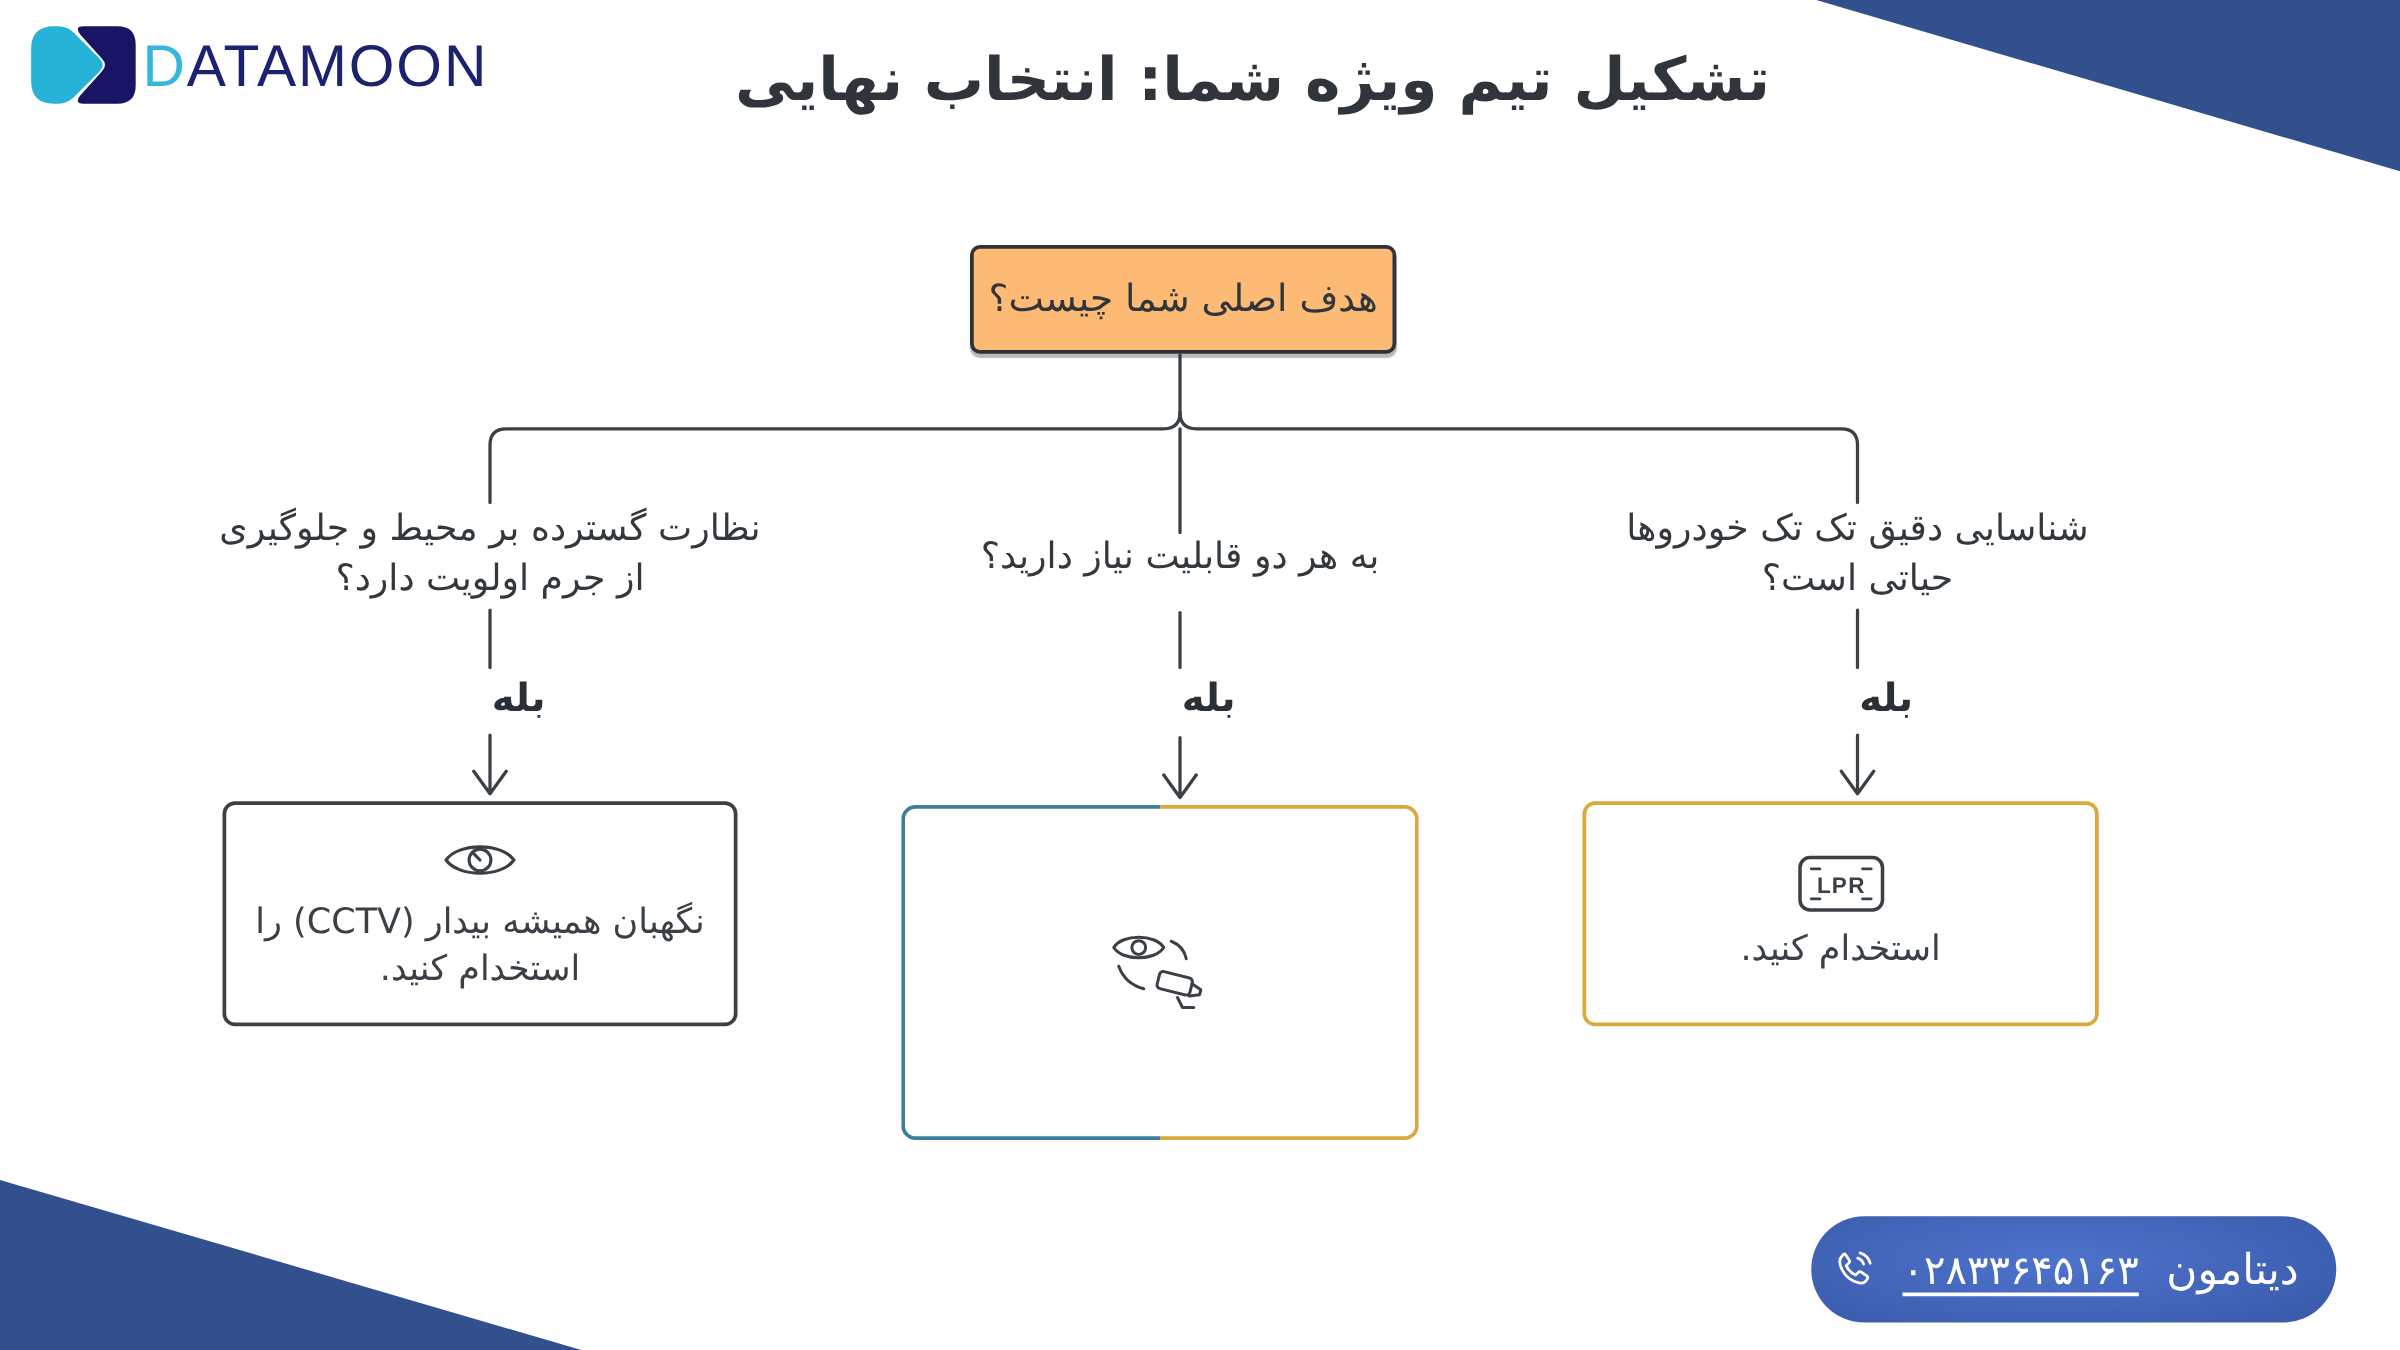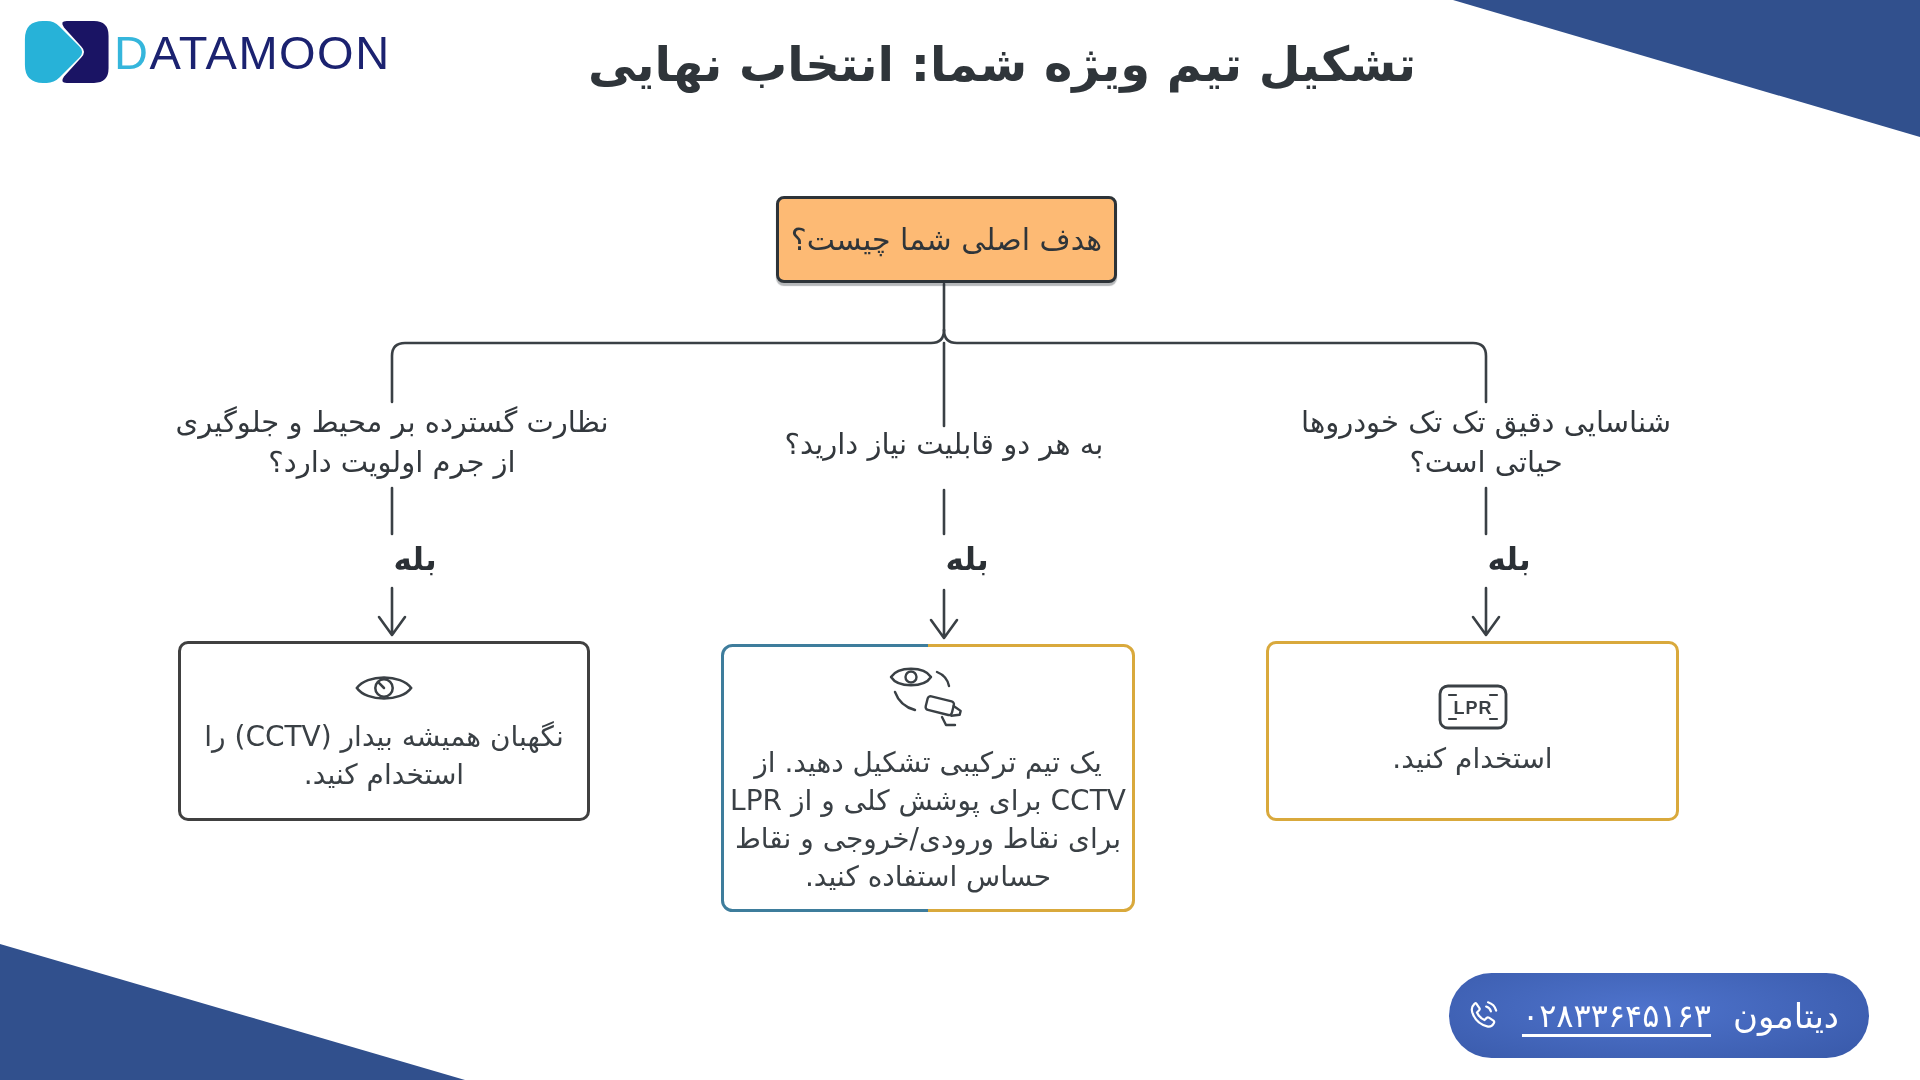--- a/index.html
+++ b/index.html
@@ -162,26 +162,20 @@
           <circle cx="26" cy="17" r="5.5"></circle>
           <path d="M10 32 Q 15 46 30 50"></path>
           <path d="M52 12 Q 62 16 64 26"></path>
           <g transform="rotate(14 56 47)">
             <rect x="41" y="39" width="27" height="14" rx="3"></rect>
             <path d="M68 43 l8 3 v4 l-8 3"></path>
           </g>
           <path d="M57 57 l4 8 h9"></path>
         </g>
       </svg>
-      <div class="lines">
-        <div>یک تیم ترکیبی تشکیل دهید. از</div>
-        <div>CCTV برای پوشش کلی و از LPR</div>
-        <div>برای نقاط ورودی/خروجی و نقاط</div>
-        <div>حساس استفاده کنید.</div>
-      </div>
     </div>
   </div>
 
   <div class="result box-right" dir="rtl">
     <svg width="70" height="46" viewBox="0 0 70 46">
       <g fill="none" stroke="#3A4045" stroke-width="2.8" stroke-linecap="round">
         <rect x="2" y="2" width="66" height="42" rx="8"></rect>
         <path d="M11 11 h7 M52 11 h7 M11 35 h7 M52 35 h7" stroke-width="2.2"></path>
       </g>
       <text x="35" y="30" text-anchor="middle" font-family="Liberation Sans, sans-serif" font-size="18" font-weight="bold" letter-spacing="1" fill="#3A4045">LPR</text>

